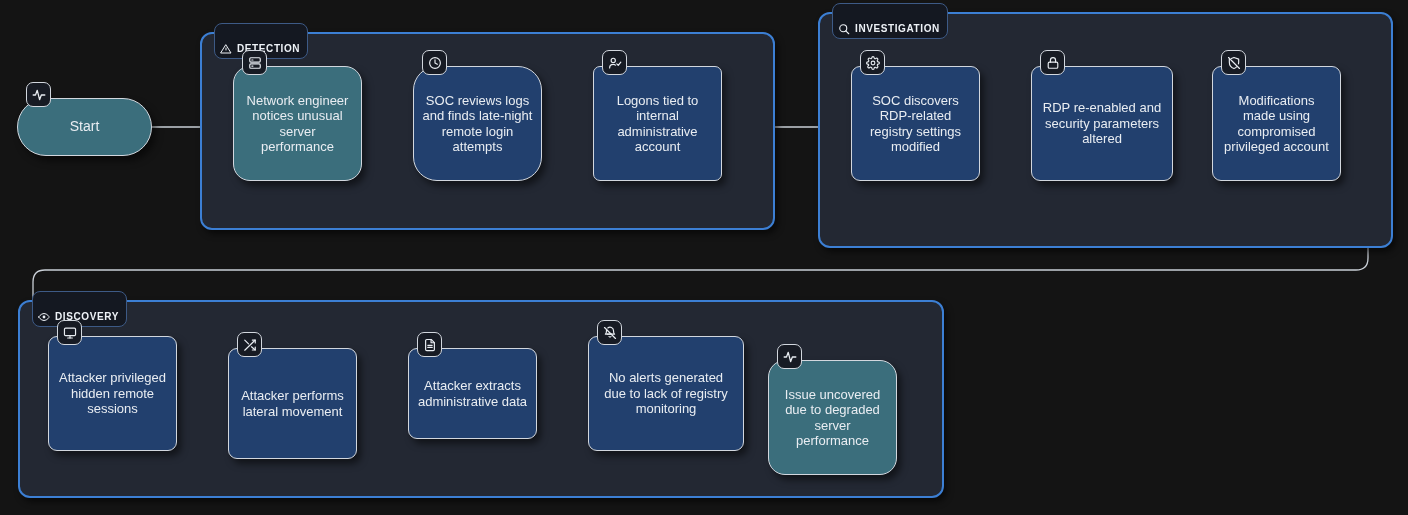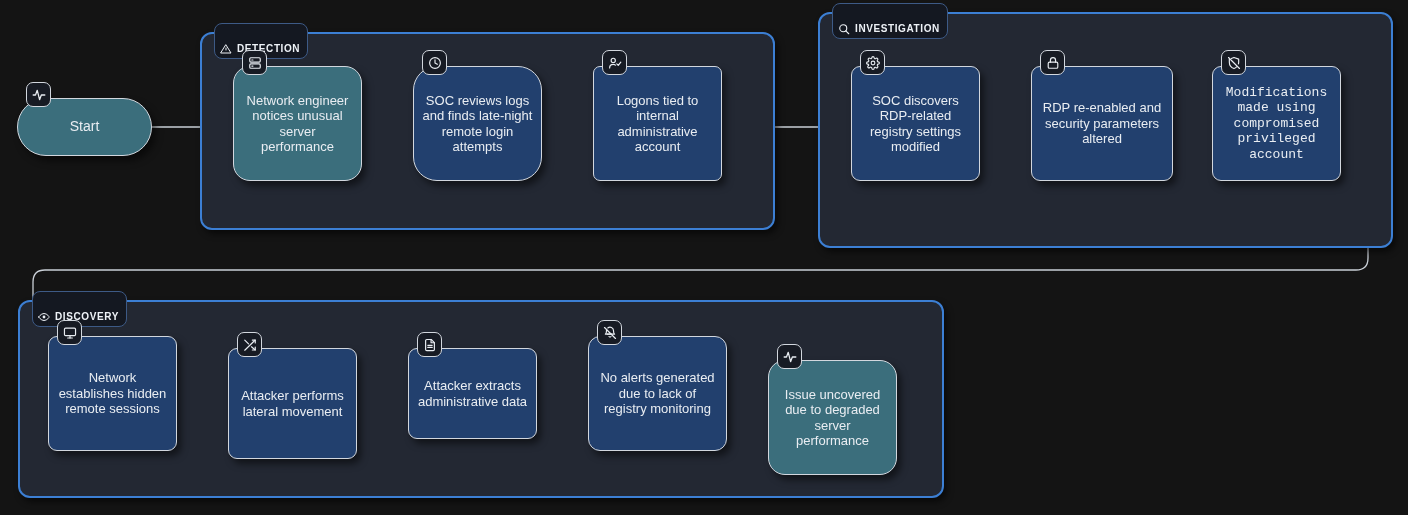--- a/index.html
+++ b/index.html
@@ -208,21 +208,21 @@
   <div class="node navy" style="left:1031px; top:66px; width:142px; height:115px;">
     <span class="node-icon">
       <svg width="14" height="14" viewBox="0 0 24 24" fill="none" stroke="#e9edf2" stroke-width="2" stroke-linecap="round" stroke-linejoin="round">
         <rect x="3.8" y="10.5" width="16.4" height="10.5" rx="2.2"></rect>
         <path d="M7.6 10.5V7.3a4.4 4.4 0 0 1 8.8 0v3.2"></path>
       </svg>
     </span>
     <span class="node-label">RDP re-enabled and security parameters altered</span>
   </div>
 
-  <div class="node navy" style="left:1212px; top:66px; width:129px; height:115px;font-family:Liberation Mono, monospace;">
+  <div class="node navy" style="left:1212px; top:66px; width:129px; height:115px;">
     <span class="node-icon">
       <svg width="14" height="14" viewBox="0 0 24 24" fill="none" stroke="#e9edf2" stroke-width="2" stroke-linecap="round" stroke-linejoin="round">
         <path d="M19.6 13.5c.3-1 .4-2 .4-3V5.4L12 2.5 7.4 4.2"></path>
         <path d="M4.3 6.1 4 5.4v5.1c0 6 3.4 9.3 8 11 1.7-.6 3.2-1.6 4.4-2.9"></path>
         <line x1="2.6" y1="2.6" x2="21.4" y2="21.4"></line>
       </svg>
     </span>
     <span class="node-label">Modifications made using compromised privileged account</span>
   </div>
 
@@ -239,21 +239,21 @@
   </div>
 
   <div class="node navy" style="left:48px; top:336px; width:129px; height:115px;">
     <span class="node-icon">
       <svg width="14" height="14" viewBox="0 0 24 24" fill="none" stroke="#e9edf2" stroke-width="2" stroke-linecap="round" stroke-linejoin="round">
         <rect x="2.5" y="3.5" width="19" height="13" rx="2"></rect>
         <line x1="12" y1="16.5" x2="12" y2="20.5"></line>
         <line x1="8" y1="20.5" x2="16" y2="20.5"></line>
       </svg>
     </span>
-    <span class="node-label">Network establishes hidden remote sessions</span>
+    <span class="node-label">Attacker privileged hidden remote sessions</span>
   </div>
 
   <div class="node navy" style="left:228px; top:348px; width:129px; height:111px;">
     <span class="node-icon">
       <svg width="14" height="14" viewBox="0 0 24 24" fill="none" stroke="#e9edf2" stroke-width="2" stroke-linecap="round" stroke-linejoin="round">
         <polyline points="16,3.5 21,3.5 21,8.5"></polyline>
         <line x1="3" y1="21" x2="21" y2="3.5"></line>
         <polyline points="16,20.5 21,20.5 21,15.5"></polyline>
         <line x1="3" y1="3.5" x2="9.5" y2="10"></line>
         <line x1="14.5" y1="15" x2="21" y2="20.5"></line>
@@ -267,21 +267,21 @@
       <svg width="14" height="14" viewBox="0 0 24 24" fill="none" stroke="#e9edf2" stroke-width="2" stroke-linecap="round" stroke-linejoin="round">
         <path d="M14 2.5H6.5a2 2 0 0 0-2 2v15a2 2 0 0 0 2 2h11a2 2 0 0 0 2-2V8z"></path>
         <polyline points="13.8,2.5 13.8,8.2 19.5,8.2"></polyline>
         <line x1="8.2" y1="12.5" x2="15.8" y2="12.5"></line>
         <line x1="8.2" y1="16.2" x2="15.8" y2="16.2"></line>
       </svg>
     </span>
     <span class="node-label">Attacker extracts administrative data</span>
   </div>
 
-  <div class="node navy" style="left:588px; top:336px; width:139px; height:115px;border-radius:12px;">
+  <div class="node navy" style="left:588px; top:336px; width:156px; height:115px;">
     <span class="node-icon">
       <svg width="14" height="14" viewBox="0 0 24 24" fill="none" stroke="#e9edf2" stroke-width="2" stroke-linecap="round" stroke-linejoin="round">
         <path d="M8.2 3.4A6 6 0 0 1 18 8c0 4.5 1.8 6 1.8 6H7.5"></path>
         <path d="M6.2 6.2A5.9 5.9 0 0 0 6 8c0 4.5-2 6-2 6h11"></path>
         <path d="M10.3 18a2 2 0 0 0 3.4 0"></path>
         <line x1="2.6" y1="2.6" x2="21.4" y2="21.4"></line>
       </svg>
     </span>
     <span class="node-label">No alerts generated due to lack of registry monitoring</span>
   </div>

